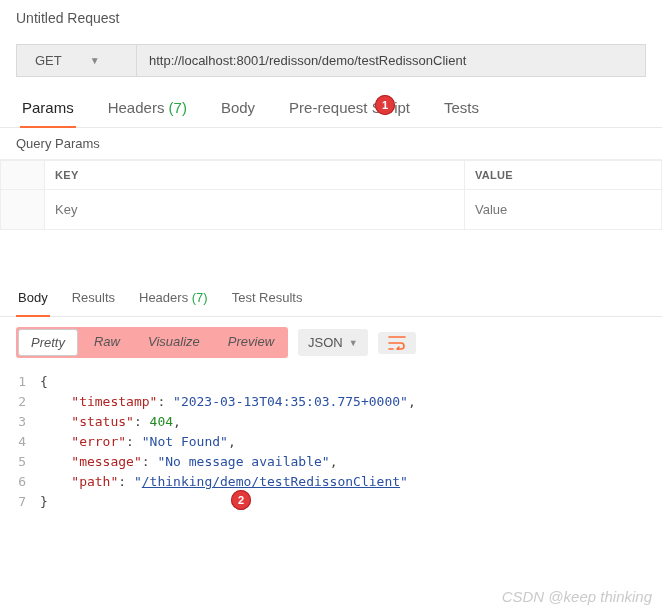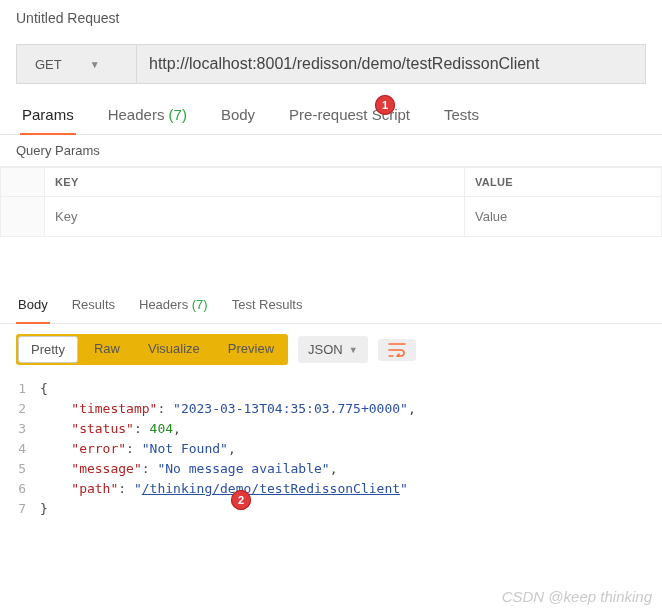--- a/index.html
+++ b/index.html
@@ -24,31 +24,31 @@
     border: 1px solid #d9d9d9;
     background: #eee;
   }
   .method-select {
     display: flex;
     align-items: center;
     padding: 0 14px 0 18px;
     background: #eee;
     color: #555;
     gap: 28px;
-    height: 38px;
+    height: 31px;
     border-right: 1px solid #d9d9d9;
     min-width: 120px;
   }
   .method-select .chev { color: #888; font-size: 10px; }
   .url-input {
     border: none;
     background: #eee;
     flex: 1;
     padding: 0 12px;
-    font-size: 16px;
+    font-size: 13px;
     color: #444;
     outline: none;
   }
   .tabs {
     display: flex;
     gap: 30px;
     padding: 0 20px;
     border-bottom: 1px solid #e8e8e8;
   }
   .tab {
@@ -120,23 +120,24 @@
   }
   .resp-tab .count { color: #28a745; }
   .resp-toolbar {
     display: flex;
     align-items: center;
     gap: 10px;
     padding: 10px 16px;
   }
   .view-group {
     display: flex;
-    background: #eab308;
+    background: #fca5a5;
     border-radius: 3px;
     overflow: hidden;
+    font-style: italic;
   }
   .view-btn {
     padding: 7px 14px;
     color: #555;
     cursor: pointer;
     font-size: 13px;
   }
   .view-btn.active { background: #fff; border: 1px solid #ccc; border-radius: 3px; margin: 2px; padding: 5px 12px; }
   .fmt-select {
     display: flex;

